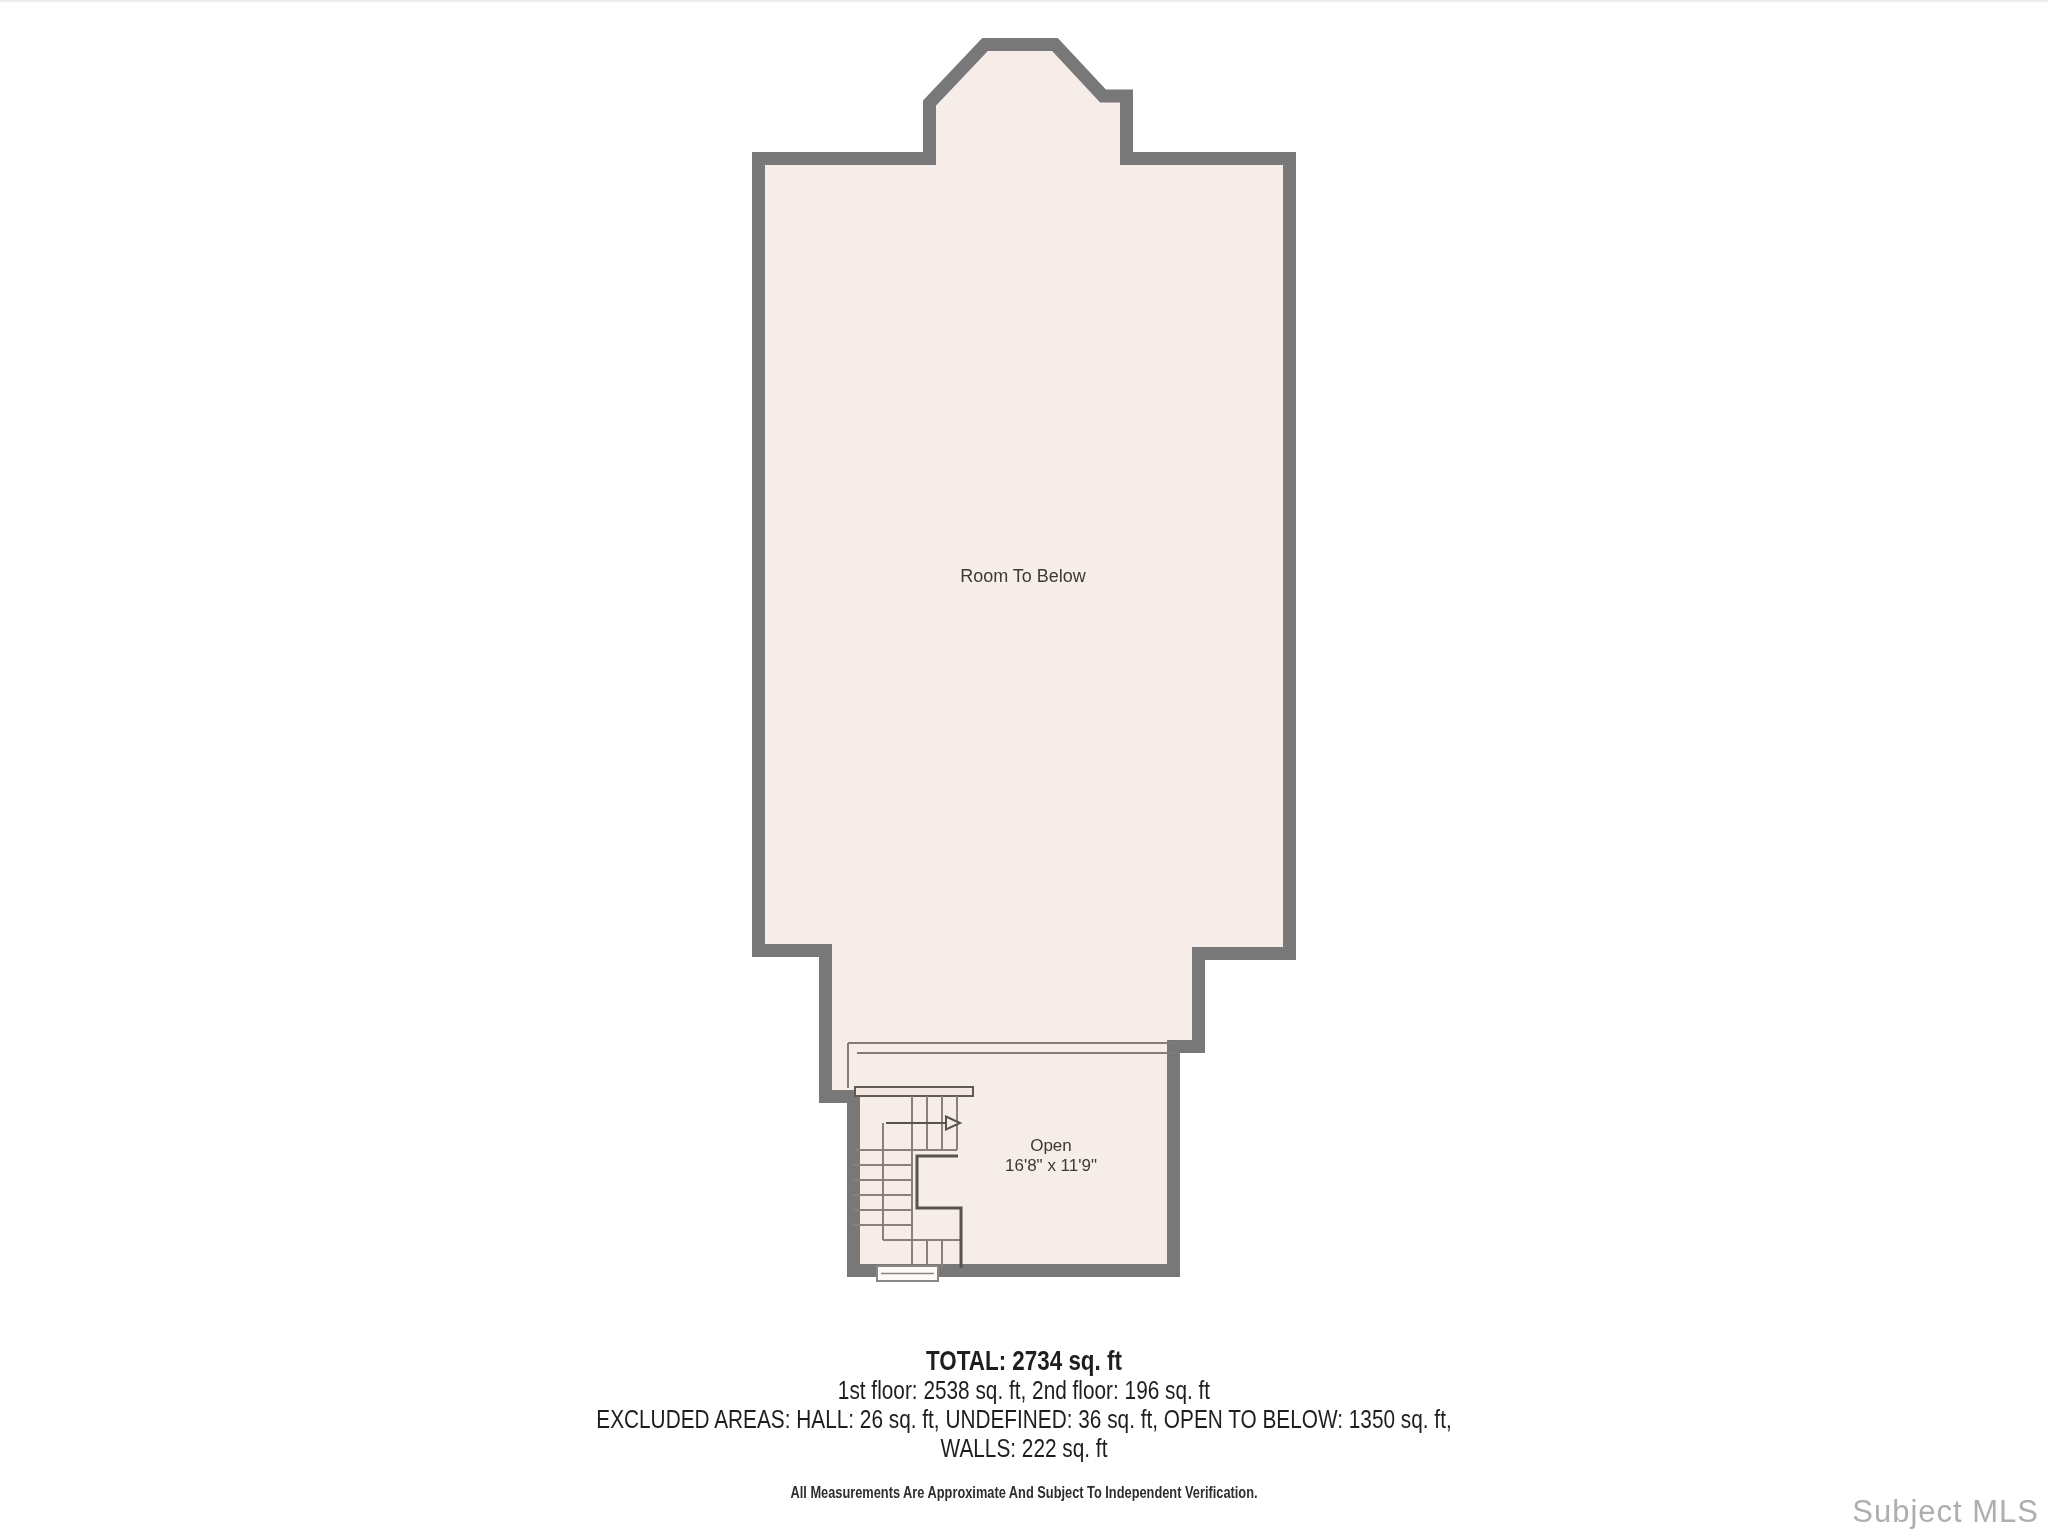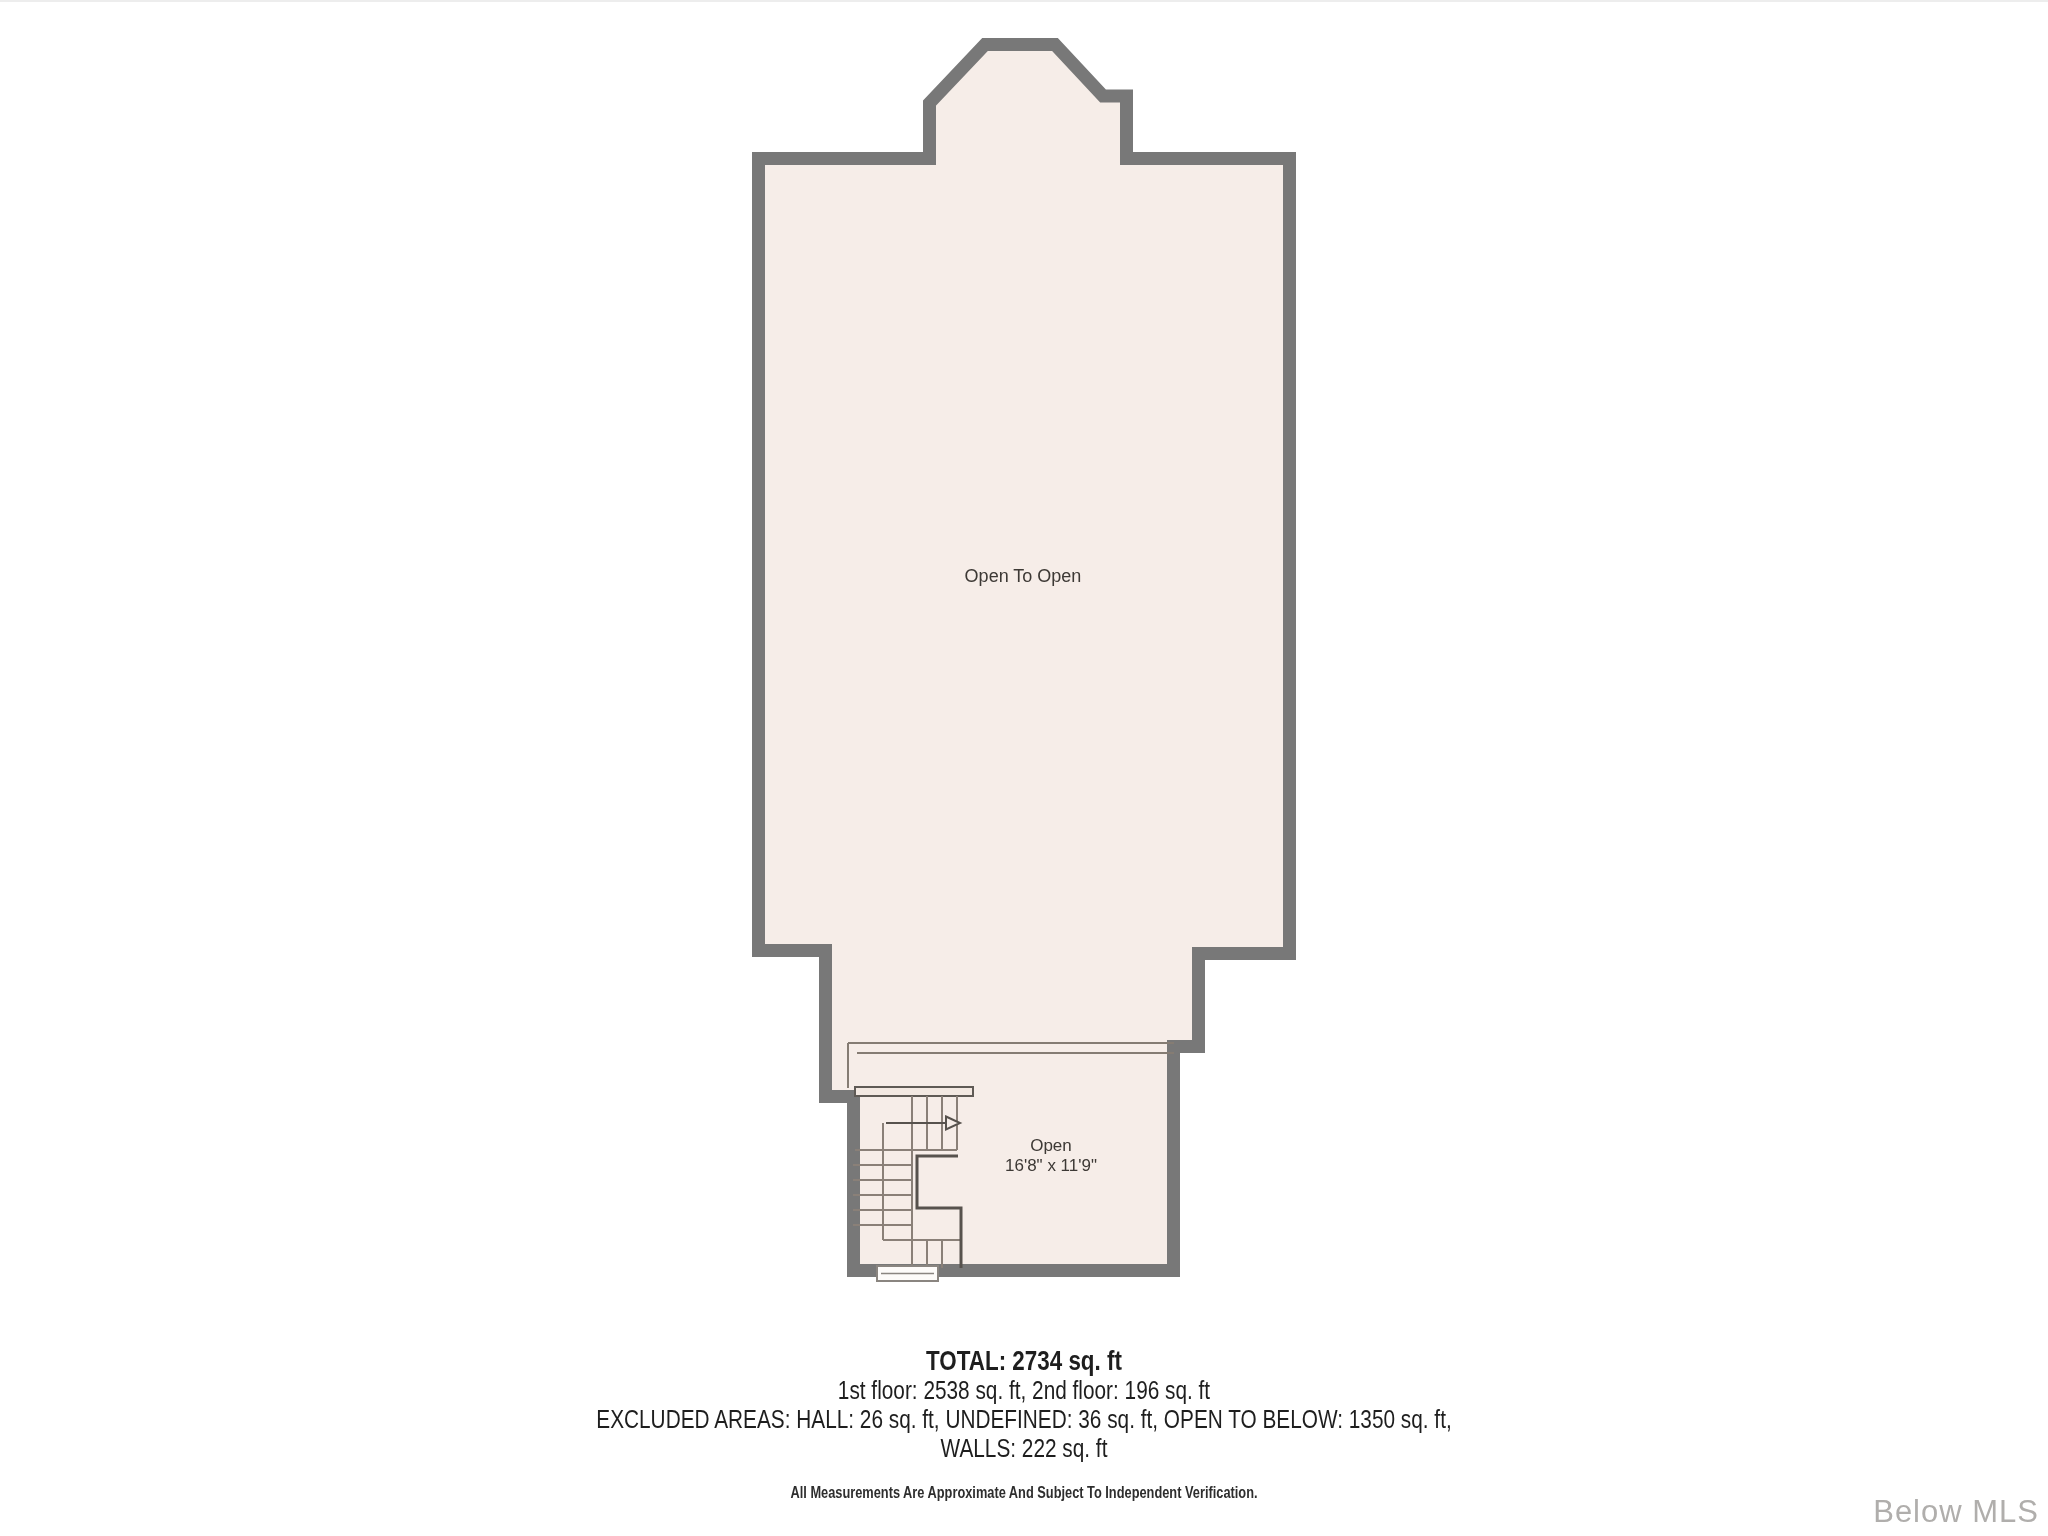--- a/index.html
+++ b/index.html
@@ -93,30 +93,30 @@
         <polygon points="946,1116.5 960,1123 946,1129.5" fill="#f6ede8" stroke="#57524d" stroke-width="2"></polygon>
       </g>
     </g>
 
     <g>
       <rect x="877" y="1266" width="61" height="15" fill="#fdfbf9" stroke="#8a8580" stroke-width="2"></rect>
       <path d="M881 1273.5 H934" stroke="#8a8580" stroke-width="1.5" fill="none"></path>
     </g>
   </svg>
 
-  <div class="plan-label open-below-label">Open To Open</div>
+  <div class="plan-label open-below-label">Room To Below</div>
 
   <div class="plan-label room-label-block">
     <div>Open</div>
     <div>16'8" x 11'9"</div>
   </div>
 
   <div class="stats-block">
     <div class="stats-total">TOTAL: 2734 sq. ft</div>
     <div class="stats-line">1st floor: 2538 sq. ft, 2nd floor: 196 sq. ft</div>
     <div class="stats-line">EXCLUDED AREAS: HALL: 26 sq. ft, UNDEFINED: 36 sq. ft, OPEN TO BELOW: 1350 sq. ft,</div>
     <div class="stats-line">WALLS: 222 sq. ft</div>
   </div>
 
   <div class="disclaimer">All Measurements Are Approximate And Subject To Independent Verification.</div>
 
-  <div class="watermark">Below MLS</div>
+  <div class="watermark">Subject MLS</div>
 </div>
 
 </body></html>

